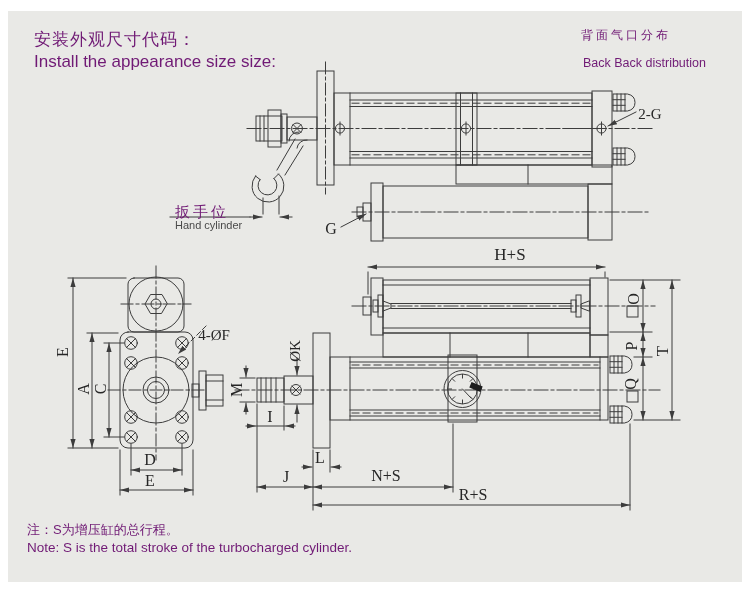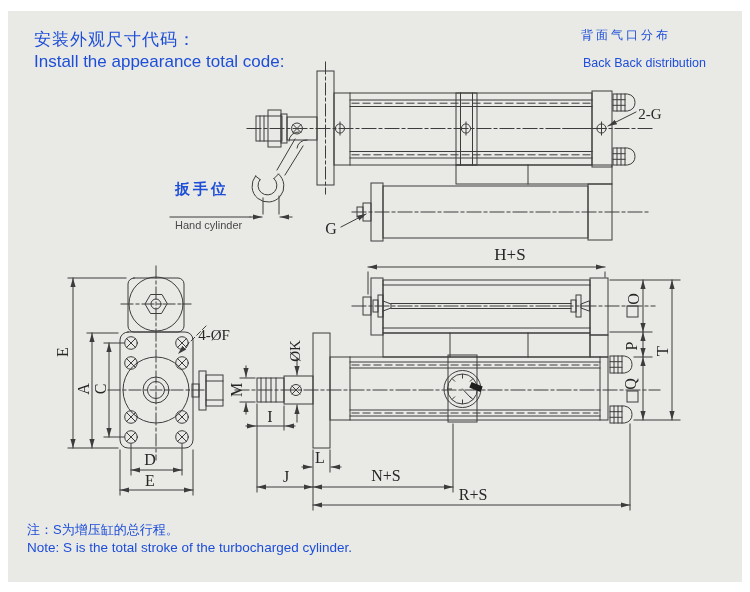--- a/index.html
+++ b/index.html
@@ -1,19 +1,19 @@
 <!DOCTYPE html>
 <html><head>
 <meta charset="utf-8">
 <style>
   html,body{margin:0;padding:0;}
   .page{position:relative;width:750px;height:592px;background:#ffffff;overflow:hidden;
         font-family:"Liberation Sans","DejaVu Sans",sans-serif;}
   .page svg{position:absolute;left:0;top:0;}
-  .txt{position:absolute;color:#1d4ed8;white-space:nowrap;}
+  .txt{position:absolute;color:#701a75;white-space:nowrap;}
   .dim{position:absolute;transform:translate(-50%,-50%);
        font-family:"Liberation Serif","DejaVu Serif",serif;
        font-size:16px;color:#262626;white-space:nowrap;}
   .dim.rot{transform:translate(-50%,-50%) rotate(-90deg);}
   .dim.big{font-size:17px;}
   .dim.small{font-size:15px;}
 </style>
 </head>
 <body>
 
@@ -262,26 +262,26 @@
       <line x1="257" y1="487" x2="313" y2="487" marker-start="url(#ar)" marker-end="url(#ar)"></line>
       <line x1="313" y1="487" x2="453" y2="487" marker-start="url(#ar)" marker-end="url(#ar)"></line>
 
       <line x1="630" y1="424" x2="630" y2="510"></line>
       <line x1="313" y1="505" x2="630" y2="505" marker-start="url(#ar)" marker-end="url(#ar)"></line>
     </g>
   </g>
 </svg>
 
 <span class="txt" style="left:34px;top:28px;font-size:17px;letter-spacing:1px">安装外观尺寸代码：</span>
-<span class="txt" style="left:34px;top:52px;font-size:17px">Install the appearance total code:</span>
+<span class="txt" style="left:34px;top:52px;font-size:17px">Install the appearance size size:</span>
 
 <span class="txt" style="left:581px;top:27px;font-size:12px;letter-spacing:3px">背面气口分布</span>
 <span class="txt" style="left:583px;top:56px;font-size:12.5px">Back Back distribution</span>
 
-<span class="txt" style="left:175px;top:180px;font-size:15px;letter-spacing:3px;font-weight:bold">扳手位</span>
+<span class="txt" style="left:175px;top:203px;font-size:15px;letter-spacing:3px;font-weight:normal">扳手位</span>
 <span class="txt" style="left:175px;top:219px;font-size:11px;color:#4a4a4a">Hand cylinder</span>
 
 <span class="txt" style="left:27px;top:540px;font-size:13.5px">Note: S is the total stroke of the turbocharged cylinder.</span>
 <span class="txt" style="left:27px;top:521px;font-size:13px">注：S为增压缸的总行程。</span>
 
 <span class="dim small" style="left:650px;top:114px">2-G</span>
 <span class="dim" style="left:331px;top:229px">G</span>
 <span class="dim big" style="left:510px;top:255px">H+S</span>
 <span class="dim rot" style="left:634px;top:299px">O</span>
 <span class="dim rot" style="left:632px;top:346px">P</span>

